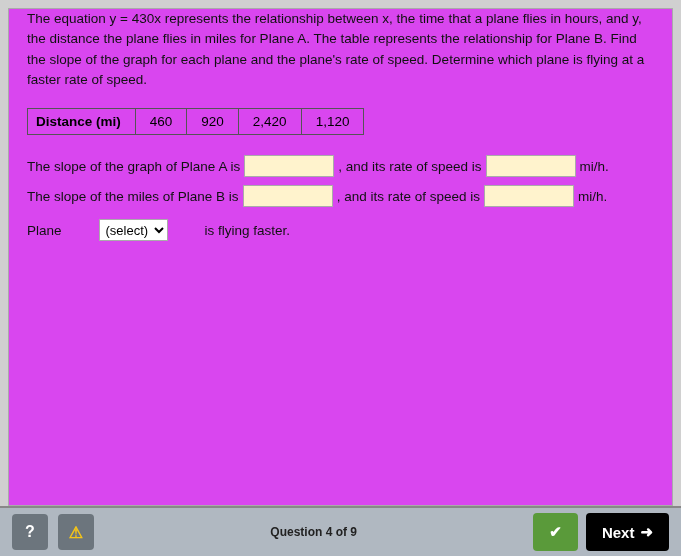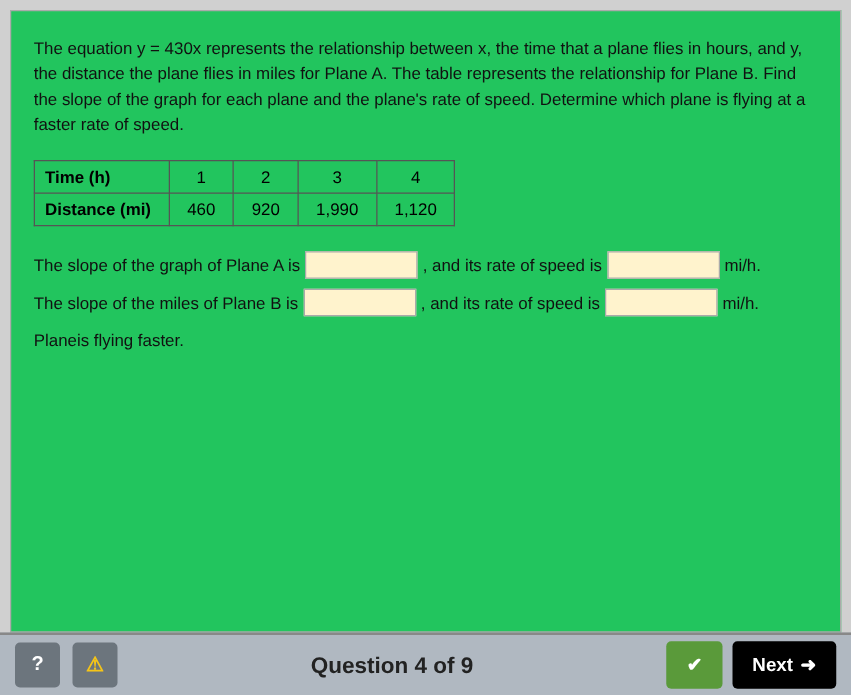--- a/index.html
+++ b/index.html
@@ -8,24 +8,24 @@
       font-size: 14px;
       background: #d0d0d0;
       width: 681px;
       height: 556px;
       display: flex;
       flex-direction: column;
     }
 
     .main-content {
       flex: 1;
-      background: #22c55e;
+      background: #d946ef;
       margin: 8px 8px 0 8px;
       border: 1px solid #aaa;
-      padding: 20px 18px;
+      padding: 0 18px;
       overflow: auto;
     }
 
     .problem-text {
       font-size: 13.5px;
       line-height: 1.5;
       color: #111;
       margin-bottom: 18px;
     }
 
@@ -72,20 +72,21 @@
       vertical-align: middle;
       padding: 1px 4px;
     }
 
     .plane-select-line {
       display: flex;
       align-items: center;
       font-size: 13.5px;
       color: #111;
       margin-top: 12px;
+      gap: 33px;
     }
 
     select.plane-select {
       margin: 0 4px;
       font-size: 13px;
       height: 22px;
       border: 1px solid #aaa;
       background: #fff;
       padding: 0 2px;
     }
@@ -144,21 +145,21 @@
       border-radius: 4px;
       border: none;
       cursor: pointer;
       font-weight: bold;
       display: flex;
       align-items: center;
       justify-content: center;
     }
 
     .footer-center {
-      font-size: 18px;
+      font-size: 12px;
       font-weight: bold;
       color: #222;
     }
 
     .btn-check {
       background: #5a9a3a;
       color: #fff;
     }
 
     .btn-next {
@@ -172,32 +173,25 @@
     }
   </style>
 </head>
 <body>
 
 <div class="main-content">
   <p class="problem-text">The equation y = 430x represents the relationship between x, the time that a plane flies in hours, and y, the distance the plane flies in miles for Plane A. The table represents the relationship for Plane B. Find the slope of the graph for each plane and the plane's rate of speed. Determine which plane is flying at a faster rate of speed.</p>
 
   <table>
     <tbody>
-        <tr>
-      <td>Time (h)</td>
-      <td>1</td>
-      <td>2</td>
-      <td>3</td>
-      <td>4</td>
-    </tr>
     <tr>
       <td>Distance (mi)</td>
       <td>460</td>
       <td>920</td>
-      <td>1,990</td>
+      <td>2,420</td>
       <td>1,120</td>
     </tr>
   </tbody>
     </table>
 
   <div class="answer-section">
     <div class="answer-line">
       <span>The slope of the graph of Plane A is</span>
       <input class="answer-input" type="text" value="" style="">
       <span>, and its rate of speed is</span>
@@ -206,20 +200,25 @@
     </div>
     <div class="answer-line">
       <span>The slope of the miles of Plane B is</span>
       <input class="answer-input" type="text" value="" style="">
       <span>, and its rate of speed is</span>
       <input class="answer-input" type="text" value="" style="">
       <span>mi/h.</span>
     </div>
     <div class="plane-select-line">
       <span>Plane</span>
+      <select class="plane-select">
+        <option>(select)</option>
+        <option>A</option>
+        <option>B</option>
+      </select>
       <span>is flying faster.</span>
     </div>
   </div>
 </div>
 
 <div class="footer">
   <div class="footer-left">
     <button class="btn-question">?</button>
     <button class="btn-warning">⚠</button>
   </div>

